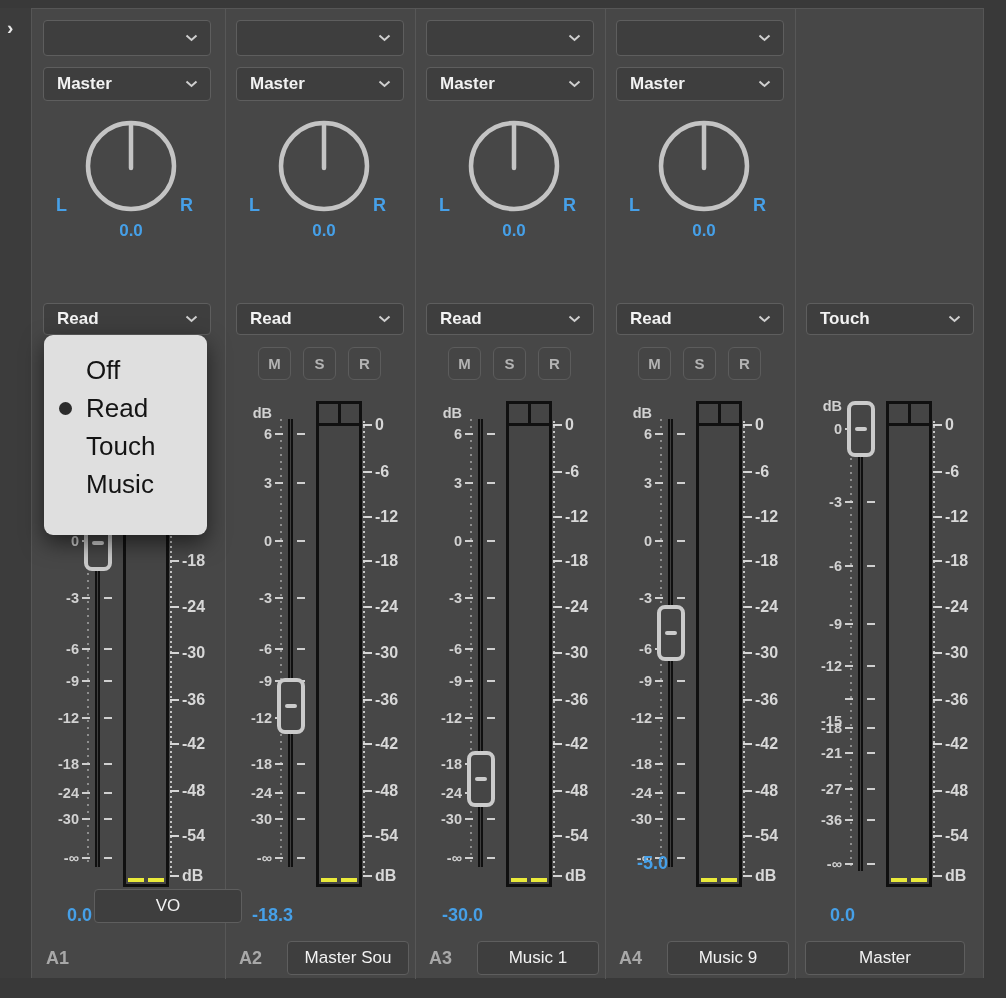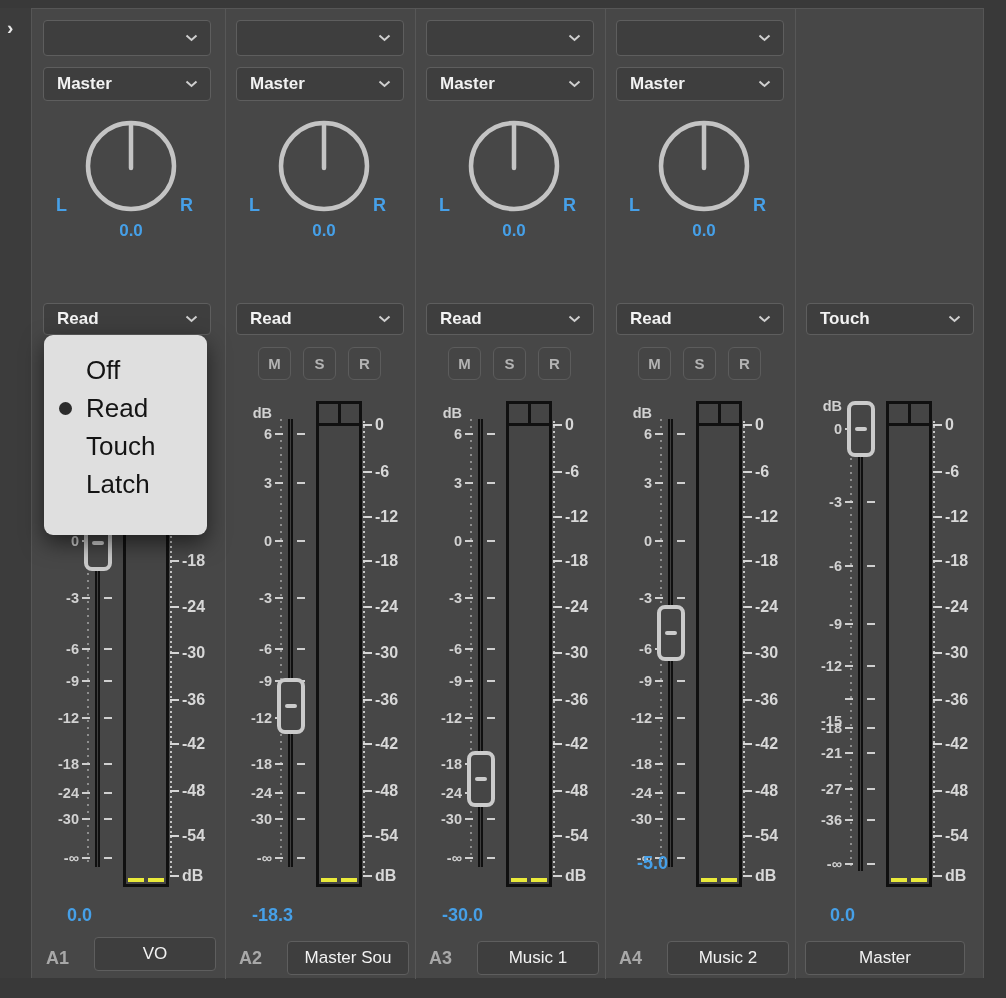--- a/index.html
+++ b/index.html
@@ -156,21 +156,21 @@
         <div class="mtick" style="left: 136px; top: 734px;"></div>
         <div class="mlab" style="left: 148px; top: 725px;">-42</div>
         <div class="mtick" style="left: 136px; top: 781px;"></div>
         <div class="mlab" style="left: 148px; top: 772px;">-48</div>
         <div class="mtick" style="left: 136px; top: 826px;"></div>
         <div class="mlab" style="left: 148px; top: 817px;">-54</div>
         <div class="mtick" style="left: 136px; top: 866px;"></div>
         <div class="mlab" style="left: 148px; top: 857px;">dB</div>
         <div class="vol" style="left: 3px; top: 896px; width: 85px;">0.0</div>
         <div class="idlab" style="left: 12px; top: 939px;">A1</div>
-        <div class="namefield" style="left: 60px; top: 928px; width: 122px;">VO</div>
+        <div class="namefield" style="left: 60px; top: 880px; width: 148px;">VO</div>
       </div>
       <div class="strip" style="left: 195px;">
         <div class="dd" style="left: 9px; top: 11px; width: 168px; height: 36px;">
           <div class="ddtext"></div>
           <svg width="13" height="8" class="ddchev">
             <polyline points="1.5,1.5 6.5,6 11.5,1.5" fill="none" stroke="#cfcfcf" stroke-width="2"></polyline>
           </svg>
         </div>
         <div class="dd" style="left: 9px; top: 58px; width: 168px; height: 34px;">
           <div class="ddtext">Master</div>
@@ -462,21 +462,21 @@
         <div class="mtick" style="left: 136px; top: 734px;"></div>
         <div class="mlab" style="left: 148px; top: 725px;">-42</div>
         <div class="mtick" style="left: 136px; top: 781px;"></div>
         <div class="mlab" style="left: 148px; top: 772px;">-48</div>
         <div class="mtick" style="left: 136px; top: 826px;"></div>
         <div class="mlab" style="left: 148px; top: 817px;">-54</div>
         <div class="mtick" style="left: 136px; top: 866px;"></div>
         <div class="mlab" style="left: 148px; top: 857px;">dB</div>
         <div class="vol" style="left: 3px; top: 844px; width: 85px;">-5.0</div>
         <div class="idlab" style="left: 12px; top: 939px;">A4</div>
-        <div class="namefield" style="left: 60px; top: 932px; width: 122px;">Music 2</div>
+        <div class="namefield" style="left: 60px; top: 932px; width: 122px;">Music 9</div>
       </div>
       <div class="strip" style="left: 765px;">
         <div class="dd" style="left: 9px; top: 294px; width: 168px; height: 32px;">
           <div class="ddtext">Touch</div>
           <svg width="13" height="8" class="ddchev">
             <polyline points="1.5,1.5 6.5,6 11.5,1.5" fill="none" stroke="#cfcfcf" stroke-width="2"></polyline>
           </svg>
         </div>
         <div class="slab" style="left: 0px; top: 388px;">dB</div>
         <div class="slab" style="left: 0px; top: 411px;">0</div>
@@ -547,16 +547,16 @@
         <div class="mlab" style="left: 148px; top: 817px;">-54</div>
         <div class="mtick" style="left: 136px; top: 866px;"></div>
         <div class="mlab" style="left: 148px; top: 857px;">dB</div>
         <div class="vol" style="left: 3px; top: 896px; width: 85px;">0.0</div>
         <div class="namefield" style="left: 8px; top: 932px; width: 160px;">Master</div>
       </div>
       <div id="menu">
         <div class="mitem">Off</div>
         <div class="mitem">Read<div class="bullet"></div></div>
         <div class="mitem">Touch</div>
-        <div class="mitem">Latch</div>
+        <div class="mitem">Music</div>
       </div>
     </div>
 </div>
 
 </body></html>

